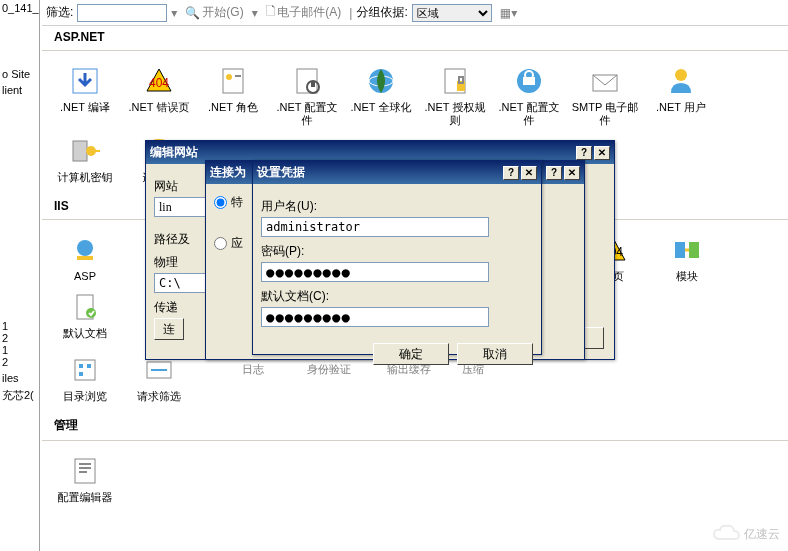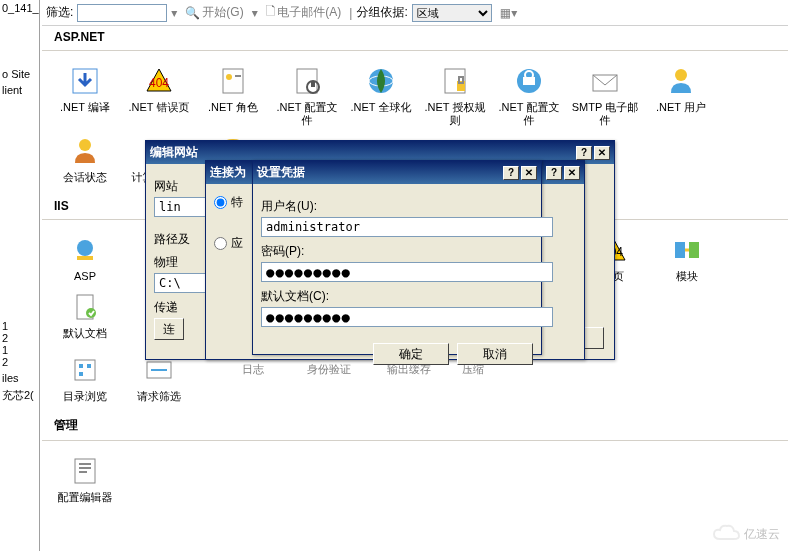--- a/index.html
+++ b/index.html
@@ -24,21 +24,21 @@
 .icon-img { width: 32px; height: 32px; display: flex; align-items: center; justify-content: center; }
 .icon-label { font-size: 11px; line-height: 1.2; }
 
 
 .dlg { position: absolute; background: #ece9d8; border: 1px solid #0a246a; box-shadow: 1px 1px 3px rgba(0,0,0,0.3); }
 .dlg-title { background: linear-gradient(#0a246a, #3a6ea5); color: #fff; font-weight: bold; padding: 3px 4px; display: flex; align-items: center; }
 .dlg-title-text { flex: 1; font-size: 12px; }
 .dlg-close, .dlg-help { width: 16px; height: 14px; background: #ece9d8; border: 1px solid #fff; border-right-color: #404040; border-bottom-color: #404040; margin-left: 2px; display: flex; align-items: center; justify-content: center; font-size: 10px; color: #000; }
 .dlg-body { padding: 8px; }
 .field-label { margin: 6px 0 2px 0; }
-.field-input { width: 292px; height: 20px; border: 1px solid #7f9db9; background: #fff; padding: 1px 4px; font-size: 12px; font-family: monospace; }
+.field-input { width: 228px; height: 20px; border: 1px solid #7f9db9; background: #fff; padding: 1px 4px; font-size: 12px; font-family: monospace; }
 .dlg-buttons { display: flex; justify-content: flex-end; gap: 8px; padding: 8px; }
 .btn { width: 76px; height: 22px; background: #ece9d8; border: 1px solid #404040; border-top-color: #fff; border-left-color: #fff; font-size: 12px; }
 
 .radio-row { display: flex; align-items: center; gap: 4px; margin: 2px 0; }
 .dots-input { letter-spacing: 1px; font-size: 14px; font-weight: bold; }
 
 
 .ico { width: 32px; height: 32px; }
 
 .watermark { position: absolute; right: 8px; bottom: 8px; color: #c0c0c0; font-size: 16px; display: flex; align-items: flex-end; gap: 4px; }
@@ -171,29 +171,20 @@
           <svg class="ico" viewBox="0 0 32 32">
             <circle cx="16" cy="10" r="6" fill="#f4c430"></circle>
             <path d="M6 28 Q6 18 16 18 Q26 18 26 28" fill="#4aa3df"></path>
           </svg>
         </div>
       <div class="icon-label">.NET 用户</div>
     </div>
     <div class="icon-item">
       <div class="icon-img">
           <svg class="ico" viewBox="0 0 32 32">
-            <circle cx="16" cy="10" r="6" fill="#f4c430"></circle>
-            <path d="M6 28 Q6 18 16 18 Q26 18 26 28" fill="#d97b2e"></path>
-          </svg>
-        </div>
-      <div class="icon-label">会话状态</div>
-    </div>
-    <div class="icon-item">
-      <div class="icon-img">
-          <svg class="ico" viewBox="0 0 32 32">
             <rect x="4" y="6" width="14" height="20" fill="#d0d0d0" stroke="#888"></rect>
             <circle cx="22" cy="16" r="5" fill="#f4c430"></circle>
             <rect x="25" y="15" width="6" height="2" fill="#f4c430"></rect>
           </svg>
         </div>
       <div class="icon-label">计算机密钥</div>
     </div>
     <div class="icon-item">
       <div class="icon-img">
           <svg class="ico" viewBox="0 0 32 32">
@@ -304,21 +295,21 @@
 </div>
 
 <div class="dlg" style="left:145px; top:140px; width:470px; height:220px">
   <div class="dlg-title">
     <span class="dlg-title-text">编辑网站</span>
     <div class="dlg-help">?</div>
     <div class="dlg-close">✕</div>
   </div>
   <div class="dlg-body">
     <div class="field-label">网站</div>
-    <input class="field-input" style="width: 60px;" value="lin">
+    <input class="field-input" style="width: 60px; font-family: Liberation Serif, serif;" value="lin">
     <div style="height:8px"></div>
     <div class="field-label">路径及</div>
     <div class="field-label">物理</div>
     <input class="field-input" style="width: 60px;" value="C:\">
     <div class="field-label">传递</div>
     <button class="btn" style="width:30px">连</button>
     <button class="btn" style="position:absolute; right:10px; bottom:10px">取消</button>
   </div>
 </div>
 

